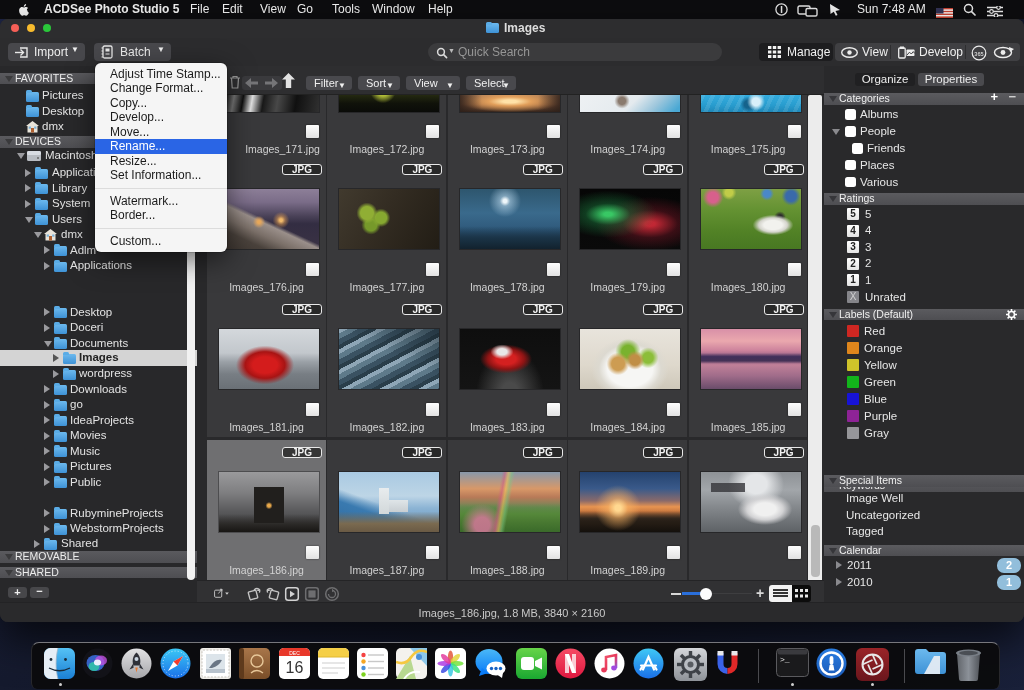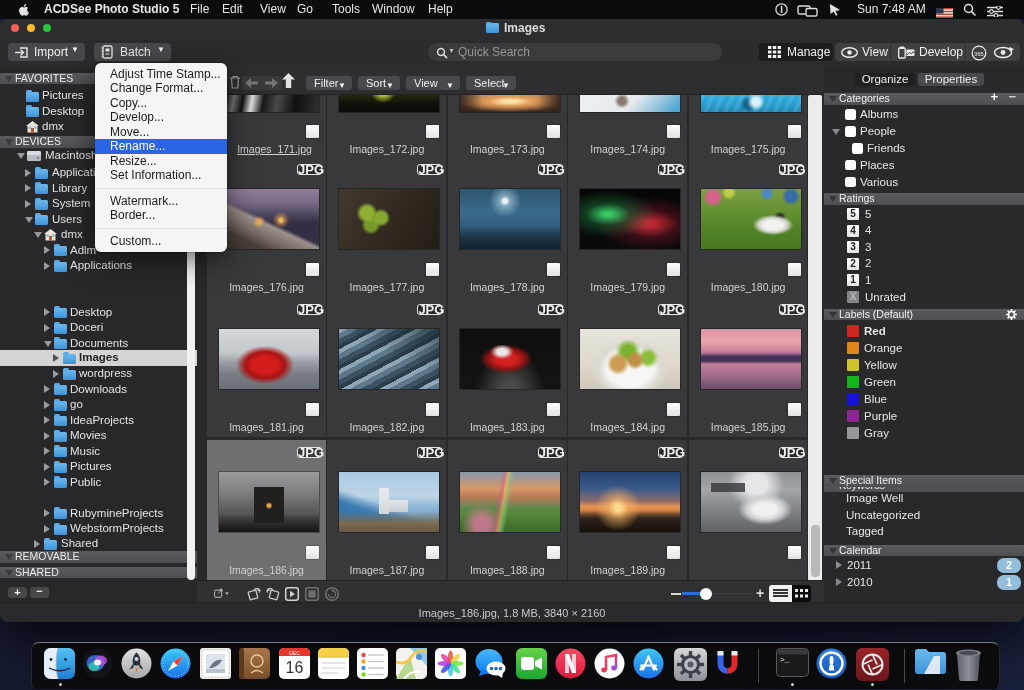--- a/index.html
+++ b/index.html
@@ -30,22 +30,22 @@
 .trid{border-left:4.5px solid transparent;border-right:4.5px solid transparent;border-top:6px solid #9a9a9e;}
 .trir{border-top:4.5px solid transparent;border-bottom:4.5px solid transparent;border-left:6px solid #9a9a9e;}
 .fold{position:absolute;width:13px;height:10px;border-radius:1.5px;
  background:linear-gradient(#6cb9ee,#3e92d6);}
 .fold:before{content:"";position:absolute;left:0;top:-2px;width:6px;height:3px;border-radius:1.5px 1.5px 0 0;background:#5aace6;}
 
 #grid{left:197px;top:95px;width:610px;height:485px;background:#29292b;overflow:hidden;}
 .cell{position:absolute;width:119px;height:140px;background:#39393b;}
 .cell.sel{background:#6f6f71;}
 .thumb{position:absolute;left:12px;width:100px;box-shadow:0 0 0 1px rgba(0,0,0,.3);}
-.jpg{position:absolute;width:25px;height:11px;border:1px solid #e8e8e8;border-radius:3px;
- background:rgba(35,35,35,.75);color:#f2f2f2;font-size:13px;font-weight:bold;line-height:9px;text-align:center;}
+.jpg{position:absolute;width:40px;height:11px;border:1px solid #e8e8e8;border-radius:3px;
+ background:rgba(35,35,35,.75);color:#f2f2f2;font-size:10px;font-weight:bold;line-height:9px;text-align:center;}
 .chk{position:absolute;width:13px;height:13px;background:linear-gradient(#fdfdfd,#e2e2e2);border-radius:1px;box-shadow:0 0 2px rgba(0,0,0,.6);}
 .fname{position:absolute;width:119px;text-align:center;color:#d2d2d2;font-size:10.5px;}
 
 .sb-track{position:absolute;background:#ececec;}
 .sb-thumb{position:absolute;background:#b9b9b9;border-radius:4px;}
 
 #rpanel{left:824px;top:66px;width:200px;height:536px;background:#29292b;overflow:hidden;}
 .phdr{position:absolute;left:0;width:200px;height:11.5px;background:linear-gradient(#5b5b5f,#4e4e52);
  color:#f0f0f0;font-size:10.5px;line-height:11.5px;font-weight:bold;}
 .prow{position:absolute;left:0;width:200px;height:17px;color:#e6e6e6;font-size:11.5px;line-height:17px;white-space:nowrap;}
@@ -266,21 +266,21 @@
     </svg>
     <div class="navbtn" style="left:109px;width:46px;"><span style="padding-left:8px;">Filter</span><span class="abs" style="right:6px;top:2.5px;font-size:8px;">▼</span></div>
     <div class="navbtn" style="left:161px;width:42px;"><span style="padding-left:8px;">Sort</span><span class="abs" style="right:6px;top:2.5px;font-size:8px;">▼</span></div>
     <div class="navbtn" style="left:209px;width:54px;"><span style="padding-left:8px;">View</span><span class="abs" style="right:6px;top:2.5px;font-size:8px;">▼</span></div>
     <div class="navbtn" style="left:269px;width:50px;"><span style="padding-left:8px;">Select</span><span class="abs" style="right:6px;top:2.5px;font-size:8px;">▼</span></div>
   </div>
 <div id="grid" class="abs">
     <div class="cell" style="left:10px;top:-76px;">
       <div class="thumb" style="top:76px;height:17px;background:linear-gradient(100deg,#101010 6%,#787878 15%,#0f0f0f 24%,#e0e0e0 33%,#181818 44%,#484848 58%,#101010 76%,#303030 100%);"></div>
       <div class="chk" style="right:7px;top:106px;"></div>
-      <div class="fname" style="left:8px;top:124px;text-decoration:underline;">Images_171.jpg</div>
+      <div class="fname" style="left:16px;top:124px;">Images_171.jpg</div>
     </div>
     <div class="cell" style="left:130.4px;top:-76px;">
       <div class="thumb" style="top:76px;height:17px;background:radial-gradient(circle at 44% -30%,#b0bc38 10%,rgba(0,0,0,0) 22%),linear-gradient(180deg,#242910 0%,#10120a 50%,#0a0b08 100%);"></div>
       <div class="chk" style="right:7px;top:106px;"></div>
       <div class="fname" style="left:0;top:124px;">Images_172.jpg</div>
     </div>
     <div class="cell" style="left:250.8px;top:-76px;">
       <div class="thumb" style="top:76px;height:17px;background:linear-gradient(90deg,rgba(45,32,26,.85) 0%,rgba(0,0,0,0) 22%,rgba(0,0,0,0) 78%,rgba(45,32,26,.85) 100%),radial-gradient(ellipse at 50% 38%,#ffe2a8 10%,rgba(240,170,95,.85) 30%,rgba(150,85,45,0) 72%),linear-gradient(180deg,#a87a56 0%,#8a5a3c 55%,#33241c 100%);"></div>
       <div class="chk" style="right:7px;top:106px;"></div>
       <div class="fname" style="left:0;top:124px;">Images_173.jpg</div>
@@ -422,21 +422,21 @@
           <line x1="5.5" y1="0" x2="5.5" y2="2"></line>
           <line x1="5.5" y1="9" x2="5.5" y2="11"></line>
           <line x1="0" y1="5.5" x2="2" y2="5.5"></line>
           <line x1="9" y1="5.5" x2="11" y2="5.5"></line>
           <line x1="1.6" y1="1.6" x2="3" y2="3"></line>
           <line x1="8" y1="8" x2="9.4" y2="9.4"></line>
           <line x1="1.6" y1="9.4" x2="3" y2="8"></line>
           <line x1="8" y1="3" x2="9.4" y2="1.6"></line>
         </g>
       </svg></div>
-    <div class="prow" style="top:256.5px;"><div class="sq" style="left:23px;background:#ce2722;"></div><span style="padding-left:40px;font-weight:bold;">Red</span></div>
+    <div class="prow" style="top:256.5px;"><div class="sq" style="left:23px;background:#ce2722;"></div><span style="padding-left:40px;">Red</span></div>
     <div class="prow" style="top:273.5px;"><div class="sq" style="left:23px;background:#df861c;"></div><span style="padding-left:40px;">Orange</span></div>
     <div class="prow" style="top:290.5px;"><div class="sq" style="left:23px;background:#cfc32a;"></div><span style="padding-left:40px;">Yellow</span></div>
     <div class="prow" style="top:307.5px;"><div class="sq" style="left:23px;background:#12b51b;"></div><span style="padding-left:40px;">Green</span></div>
     <div class="prow" style="top:324.5px;"><div class="sq" style="left:23px;background:#1713d6;"></div><span style="padding-left:40px;">Blue</span></div>
     <div class="prow" style="top:341.5px;"><div class="sq" style="left:23px;background:#8e2396;"></div><span style="padding-left:40px;">Purple</span></div>
     <div class="prow" style="top:358.5px;"><div class="sq" style="left:23px;background:#96969a;"></div><span style="padding-left:40px;">Gray</span></div>
     <div class="phdr" style="top:414px;"><span style="padding-left:15px;font-weight:normal;">Keywords</span><span class="abs" style="right:26px;top:-2px;font-size:13px;font-weight:bold;color:#fff;">+</span><span class="abs" style="right:8px;top:-2.5px;font-size:13px;font-weight:bold;color:#cfcfcf;">−</span></div>
     <div class="phdr" style="top:409px;"><span class="tri trid" style="left:5px;top:3px;border-top-color:#36363a;"></span><span style="padding-left:15px;font-weight:normal;">Special Items</span></div>
     <div class="prow" style="top:423.5px;"><span style="padding-left:22px;">Image Well</span></div>
     <div class="prow" style="top:440.5px;"><span style="padding-left:22px;">Uncategorized</span></div>

